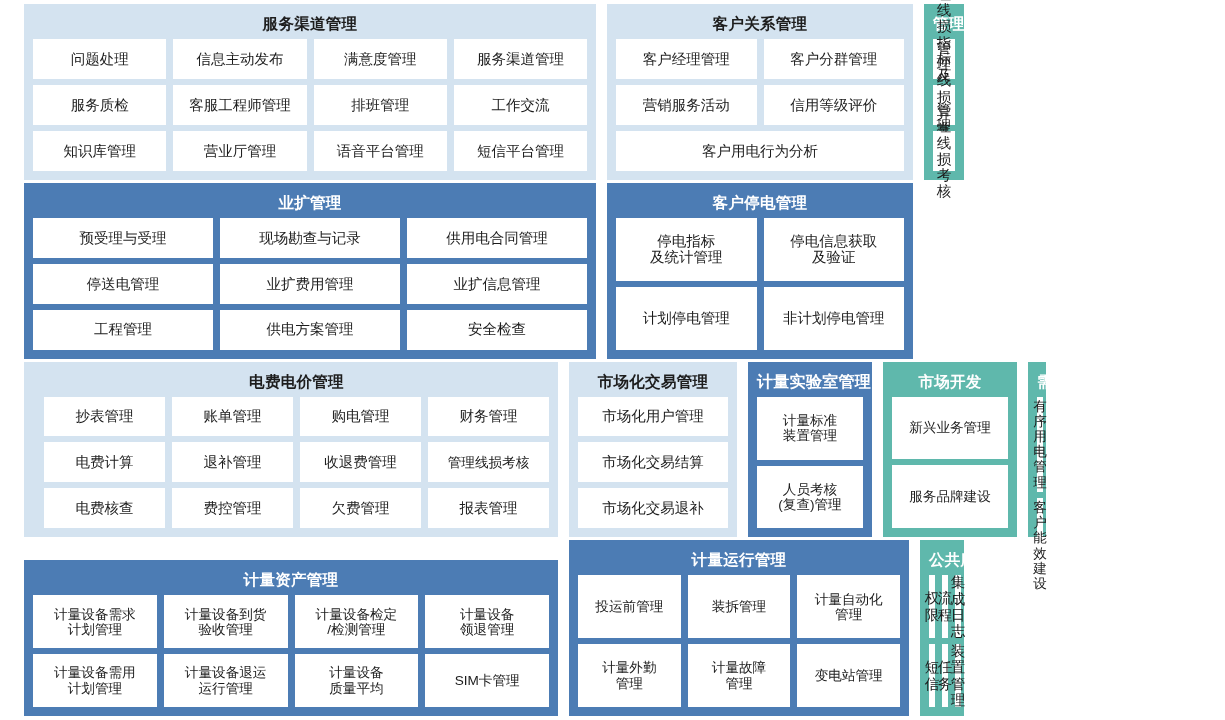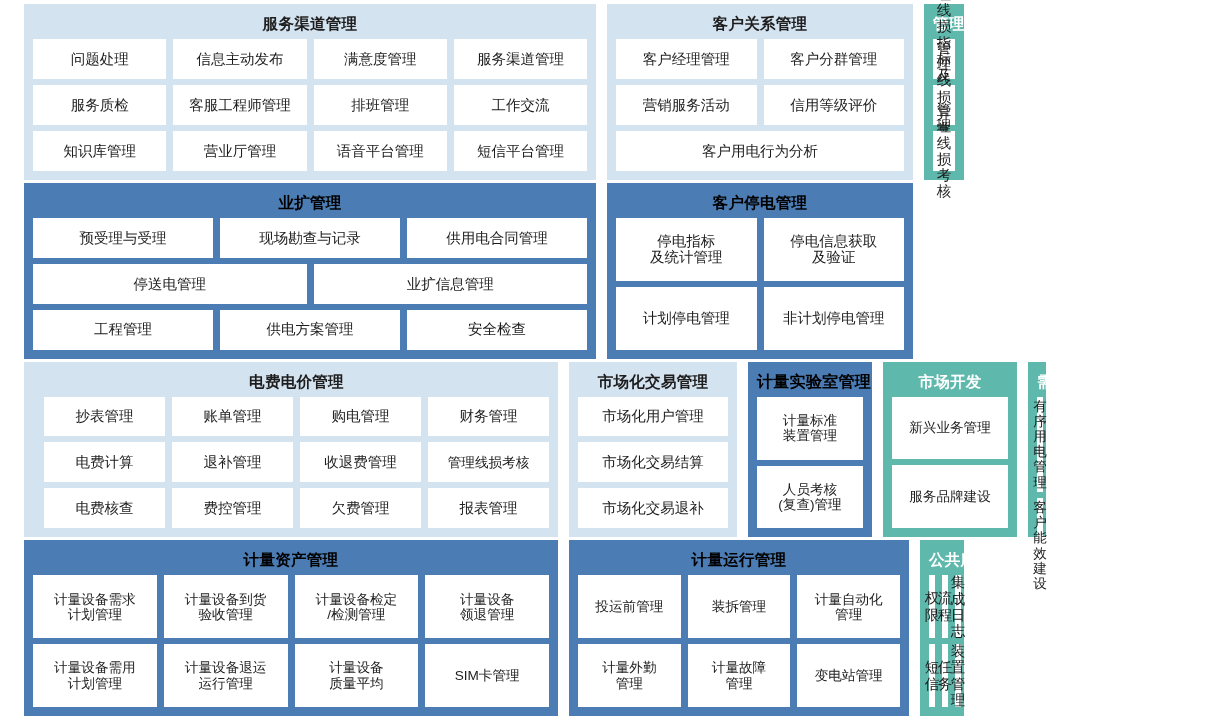--- a/index.html
+++ b/index.html
@@ -45,21 +45,21 @@
   .card-title {
     text-align: center;
     font-weight: bold;
     font-size: 15.5px;
     line-height: 1.1;
     padding: 4px 0 7px 0;
     letter-spacing: 0.3px;
     white-space: nowrap;
   }
   .card.lightblue > .card-title { color: #1d1d1d; }
-  .card.darkblue  > .card-title { color: #000000; }
+  .card.darkblue  > .card-title { color: #ffffff; }
   .card.teal      > .card-title { color: #ffffff; }
 
   .card-title.small { font-size: 16px; }
 
   .grid {
     flex: 1 1 auto;
     display: flex;
     flex-direction: column;
     gap: 6px;
     min-height: 0;
@@ -89,21 +89,21 @@
   .col-a   { flex: 0 0 572px; }
   .col-b   { flex: 0 0 306px; }
   .col-c   { flex: 1 1 auto; }
 
   .col-a3  { flex: 0 0 534px; padding-left: 20px; }
   .col-b3  { flex: 0 0 168px; }
   .col-c3  { flex: 0 0 124px; }
   .col-d3  { flex: 0 0 134px; }
   .col-e3  { flex: 1 1 auto; }
 
-  .col-a4  { flex: 0 0 534px; }
+  .col-a4  { flex: 0 0 534px; margin-top: 20px; }
   .col-b4  { flex: 0 0 340px; }
   .col-c4  { flex: 1 1 auto; justify-content: center; }
 
   
   .stack {
     flex: 1 1 auto;
     display: flex;
     flex-direction: column;
     gap: 6px;
     min-height: 0;
@@ -178,20 +178,21 @@
     <div class="card darkblue col-a">
       <div class="card-title">业扩管理</div>
       <div class="grid">
         <div class="grid-row">
           <div class="tile">预受理与受理</div>
           <div class="tile">现场勘查与记录</div>
           <div class="tile">供用电合同管理</div>
         </div>
         <div class="grid-row">
           <div class="tile">停送电管理</div>
+          <div class="tile">业扩费用管理</div>
           <div class="tile">业扩信息管理</div>
         </div>
         <div class="grid-row">
           <div class="tile">工程管理</div>
           <div class="tile">供电方案管理</div>
           <div class="tile">安全检查</div>
         </div>
       </div>
     </div>
 

